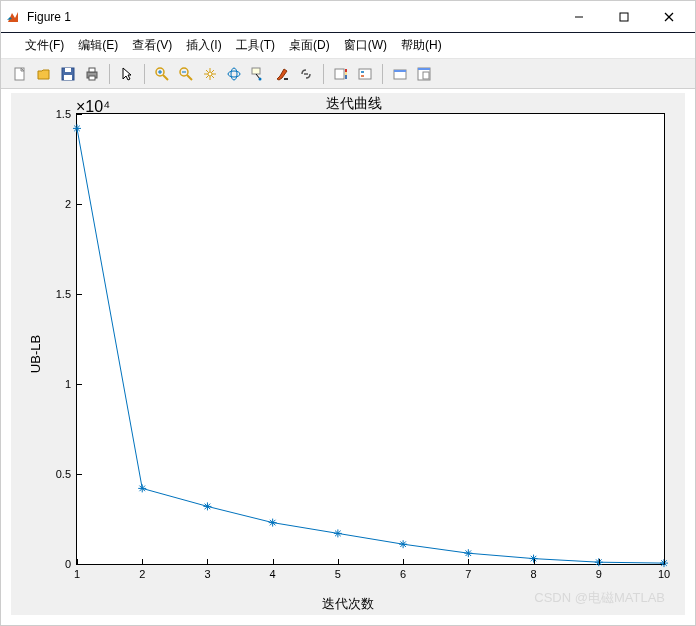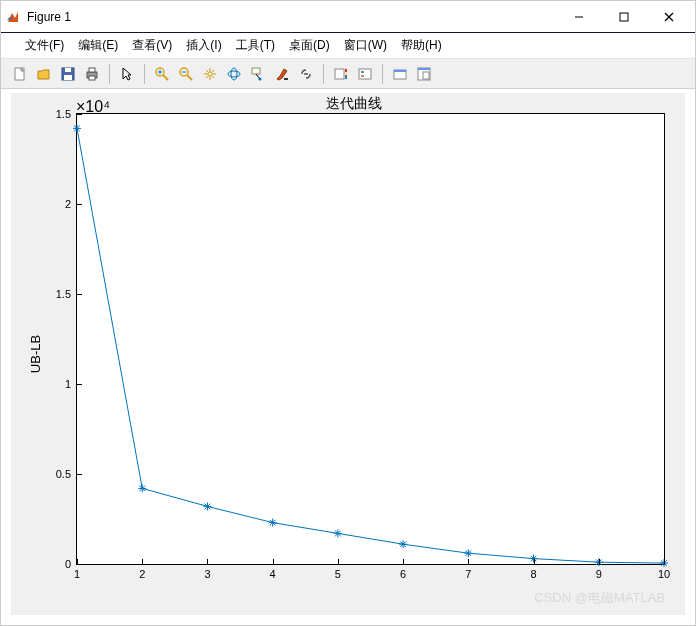--- a/index.html
+++ b/index.html
@@ -176,20 +176,21 @@
         <rect x="2" y="2" width="12" height="2" fill="#6495ed"></rect>
         <rect x="7" y="6" width="6" height="7" fill="#fff" stroke="#888"></rect>
       </svg>
     </div>
 </div>
 
 <div class="plot-area">
   <div class="chart-title">迭代曲线</div>
   <div class="exponent">×10⁴</div>
   <div class="ylabel">UB-LB</div>
+  <div class="xlabel">迭代次数</div>
   <div class="axes" id="axes">
     <svg class="line" id="linesvg" preserveAspectRatio="none" viewBox="0 0 587 450">
         <path d="M0 14.400000000000034 L65.22222222222221 374.4 L130.44444444444443 392.4 L195.66666666666666 408.6 L260.88888888888886 419.4 L326.11111111111114 430.2 L391.3333333333333 439.2 L456.55555555555554 444.6 L521.7777777777777 448.2 L587 449.1" fill="none" stroke="#0072bd" stroke-width="1"></path>
         <g>
           <line x1="-4" y1="14.400000000000034" x2="4" y2="14.400000000000034" stroke="#0072bd" stroke-width="1"></line>
           <line x1="0" y1="10.400000000000034" x2="0" y2="18.400000000000034" stroke="#0072bd" stroke-width="1"></line>
           <line x1="-2.8" y1="11.600000000000033" x2="2.8" y2="17.200000000000035" stroke="#0072bd" stroke-width="1"></line>
           <line x1="-2.8" y1="17.200000000000035" x2="2.8" y2="11.600000000000033" stroke="#0072bd" stroke-width="1"></line>
         </g>
         <g>

